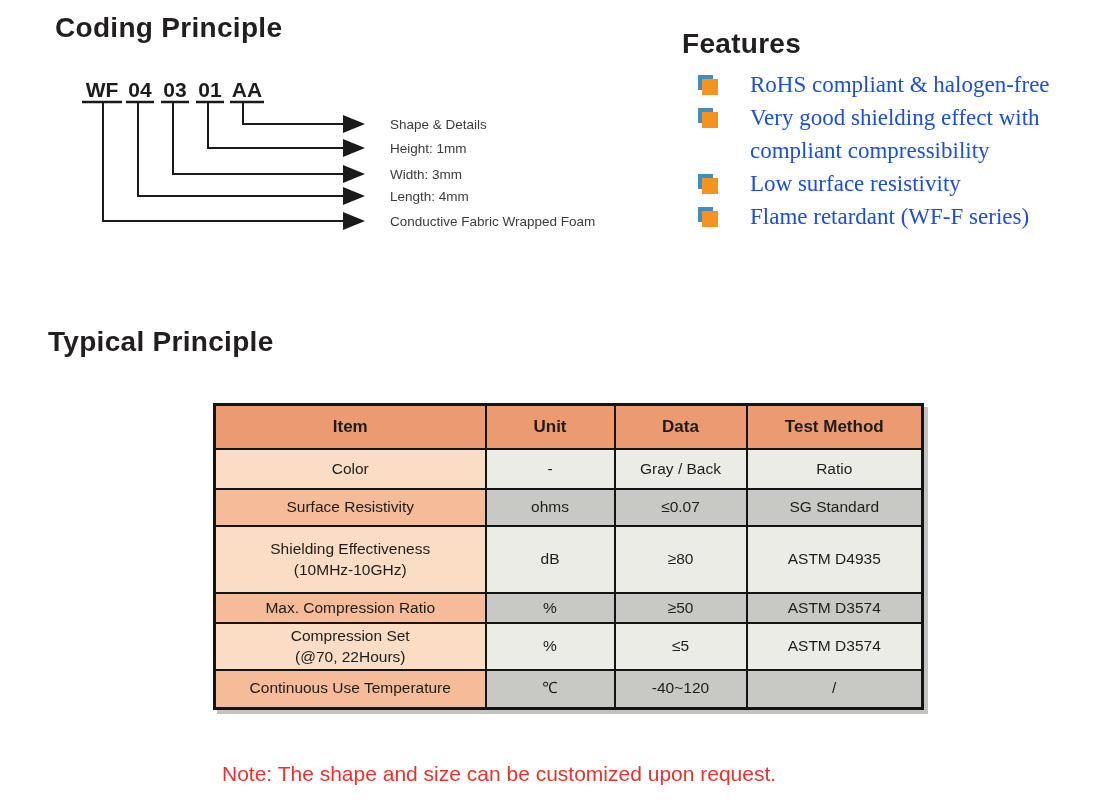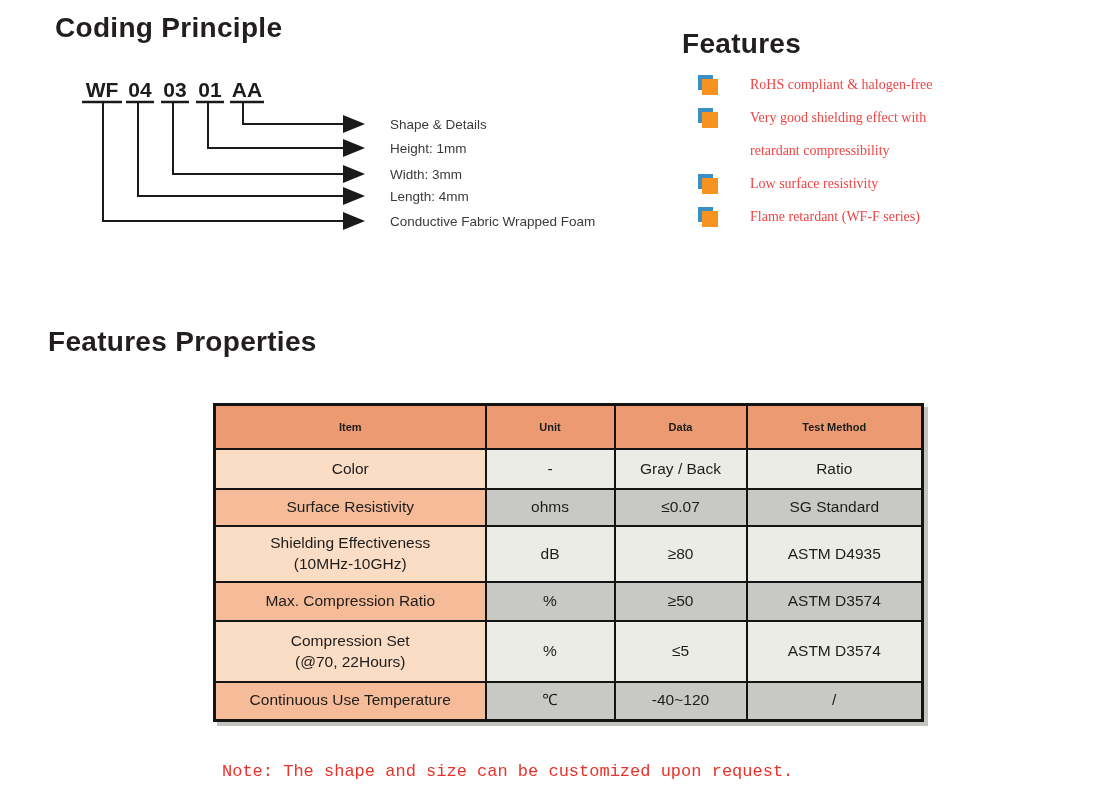--- a/index.html
+++ b/index.html
@@ -24,54 +24,54 @@
   .uline { stroke:#1a1a1a; stroke-width:2.5; }
 
   
   #features-list { position:absolute; left:698px; top:68px; width:400px; margin:0; padding:0; list-style:none; }
   .feature-item { display:flex; gap:31px; align-items:flex-start; }
   .bullet { position:relative; width:21px; height:21px; flex:none; margin-top:7px; }
   .bullet::before { content:""; position:absolute; left:0; top:0; width:15px; height:15px;
                     background:var(--bullet-blue,#3b8fc4); }
   .bullet::after  { content:""; position:absolute; left:4px; top:4px; width:16px; height:16px;
                     background:var(--bullet-orange,#f6921e); }
-  .feature-text { font-family:"Liberation Serif", serif; font-size:14px; line-height:33px; color:#ef4444; }
+  .feature-text { font-family:"Liberation Serif", serif; font-size:23px; line-height:33px; color:#1d4ed8; }
 
   
   #props-table {
     position:absolute; left:213px; top:403px;
     border-collapse:collapse; table-layout:fixed;
     border:3px solid #141414;
     box-shadow:4px 4px 0 rgba(145,145,140,.55);
   }
   #props-table th, #props-table td {
     border:2px solid #141414; text-align:center; vertical-align:middle;
     padding:0 4px; color:#1d1d1b; overflow:hidden;
   }
-  #props-table th { font-size:11px; font-weight:700; background:var(--header-bg,#ec9a72); height:42px; }
+  #props-table th { font-size:17px; font-weight:700; background:var(--header-bg,#ec9a72); height:42px; }
   #props-table td { font-size:15.5px; font-weight:400; line-height:1.35;margin-left:36px; }
   .c-item-light { background:var(--item-light,#fbdcc5); }
   .c-item-med   { background:var(--item-medium,#f6bc99); }
   .c-light      { background:var(--cell-light,#ecece6); }
   .c-med        { background:var(--cell-medium,#c8c8c4); }
 
   #note {
     position:absolute; left:222px; top:762px;
-    font-family:Liberation Mono, monospace; font-size:17px;
+    font-family:Liberation Sans, sans-serif; font-size:21px;
     color:var(--note-red,#e8322a);
   }
 </style>
 </head>
 <body>
 
 <div id="page">
 
   <h1 id="coding-title" class="heading">Coding Principle</h1>
   <h1 id="features-title" class="heading">Features</h1>
-  <h1 id="properties-title" class="heading">Features Properties</h1>
+  <h1 id="properties-title" class="heading">Typical Principle</h1>
 
   <svg id="coding-svg" width="560" height="170" viewBox="0 0 560 170">
     <defs>
       <marker id="arr" markerWidth="11" markerHeight="9" refX="10" refY="4.5" orient="auto">
         <path d="M0,0 L11,4.5 L0,9 z" fill="#1a1a1a"></path>
       </marker>
     </defs>
 
     <text class="code-part" x="22" y="23" text-anchor="middle">WF</text>
     <text class="code-part" x="60" y="23" text-anchor="middle">04</text>
@@ -103,21 +103,21 @@
       <span class="bullet"></span>
       <span class="feature-text">
         <div>RoHS compliant &amp; halogen-free</div>
         <div></div>
       </span>
     </li>
     <li class="feature-item">
       <span class="bullet"></span>
       <span class="feature-text">
         <div>Very good shielding effect with</div>
-        <div>retardant compressibility</div>
+        <div>compliant compressibility</div>
       </span>
     </li>
     <li class="feature-item">
       <span class="bullet"></span>
       <span class="feature-text">
         <div>Low surface resistivity</div>
         <div></div>
       </span>
     </li>
     <li class="feature-item">
@@ -156,39 +156,39 @@
       </tr>
       <tr style="height:37px">
         <td class="c-item-med">
           <div>Surface Resistivity</div>
           <div></div>
         </td>
         <td class="c-med">ohms</td>
         <td class="c-med">≤0.07</td>
         <td class="c-med">SG Standard</td>
       </tr>
-      <tr style="height:56px">
+      <tr style="height:67px">
         <td class="c-item-light">
           <div>Shielding Effectiveness</div>
           <div>(10MHz-10GHz)</div>
         </td>
         <td class="c-light">dB</td>
         <td class="c-light">≥80</td>
         <td class="c-light">ASTM D4935</td>
       </tr>
-      <tr style="height:39px">
+      <tr style="height:30px">
         <td class="c-item-med">
           <div>Max. Compression Ratio</div>
           <div></div>
         </td>
         <td class="c-med">%</td>
         <td class="c-med">≥50</td>
         <td class="c-med">ASTM D3574</td>
       </tr>
-      <tr style="height:61px">
+      <tr style="height:47px">
         <td class="c-item-light">
           <div>Compression Set</div>
           <div>(@70, 22Hours)</div>
         </td>
         <td class="c-light">%</td>
         <td class="c-light">≤5</td>
         <td class="c-light">ASTM D3574</td>
       </tr>
       <tr style="height:38px">
         <td class="c-item-med">

